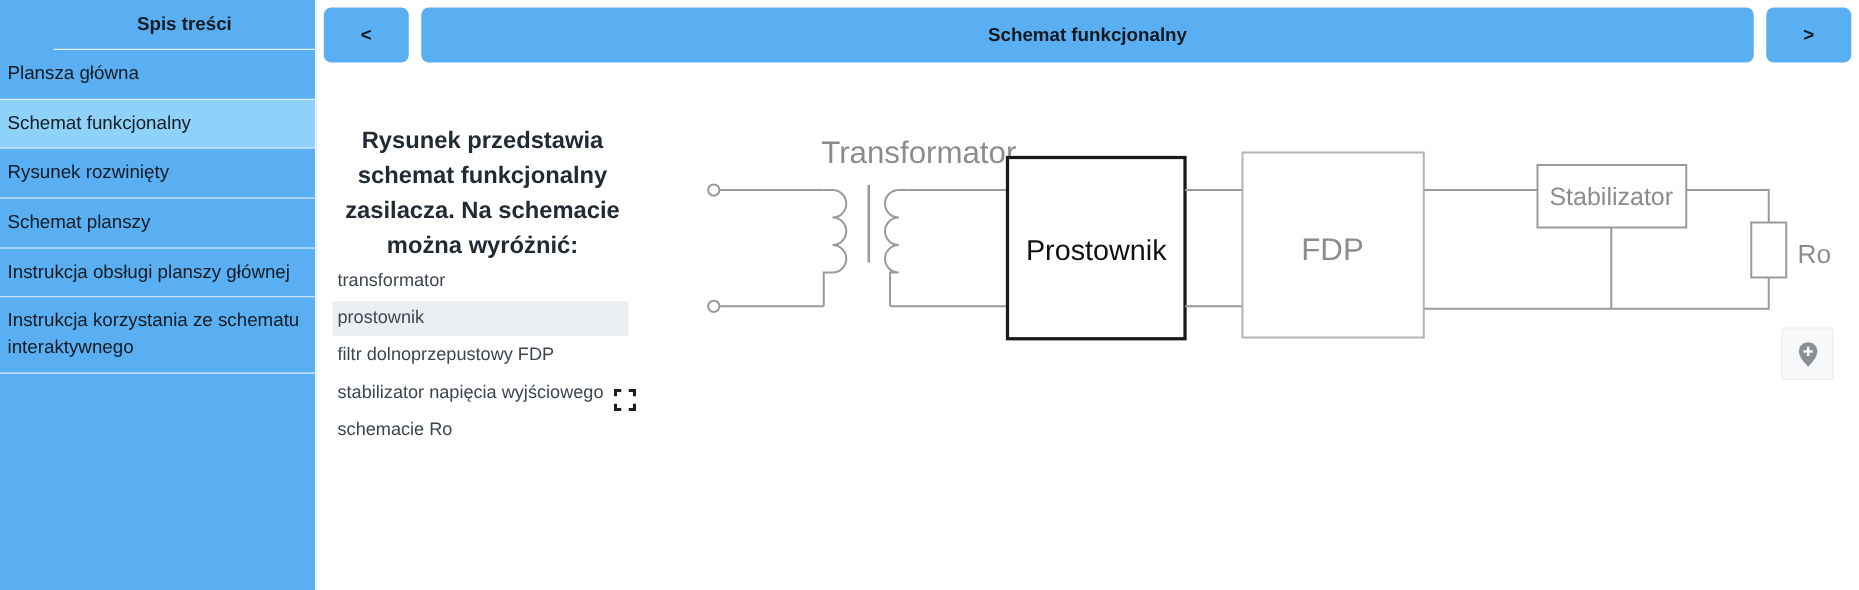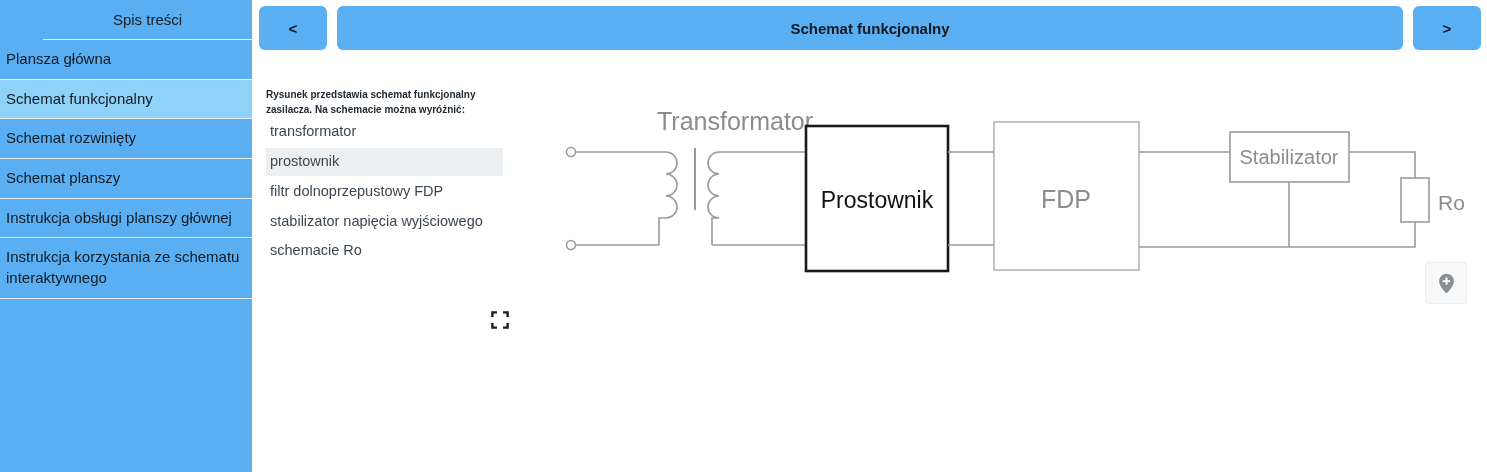--- a/index.html
+++ b/index.html
@@ -20,21 +20,21 @@
   .sidebar {
     position: absolute;
     left: 0; top: 0;
     width: 253px; height: 472px;
     background: #5aaff2;
     border-right: 1px solid #ffffff;
   }
   .sidebar-title {
     height: 40px;
     display: flex; align-items: center; justify-content: center;
-    font-size: 15px; font-weight: normal; color: #151c24;
+    font-size: 15px; font-weight: bold; color: #151c24;
     background: #5aaff2;
     border-bottom: 1px solid #e8eef5;
     margin-left: 43px;
   }
   .sidebar-item {
     padding: 9px 8px 9px 6px;
     font-size: 15px; font-weight: normal;
     color: #121a22;
     line-height: 1.38;
     background: #5aaff2;
@@ -69,23 +69,24 @@
     font-size: 15px; font-weight: bold; color: #101820;
   }
 
   
   .desc {
     position: absolute;
     left: 266px; top: 88px;
     width: 240px;
   }
   .desc-lead {
-    font-size: 10px; font-weight: bold; color: #222b33;
+    font-size: 19px; font-weight: bold; color: #222b33;
     line-height: 1.47;
-    margin: 0 0 1px 0;
+    margin: 11px 0 1px 0;
+    text-align: center;
   }
   .desc-item {
     font-size: 14.5px; color: #3b4650;
     line-height: 1.5;
     padding: 3px 4px 3px 4px;
     margin-bottom: 2px;
     cursor: pointer;
   }
   .desc-item.highlight { background: #eceff1; width: 237px; }
 
@@ -116,21 +117,21 @@
 </style>
 </head>
 <body>
 
 <div id="app">
 
   <div class="sidebar">
     <div class="sidebar-title">Spis treści</div>
     <div class="sidebar-item">Plansza główna</div>
     <div class="sidebar-item active">Schemat funkcjonalny</div>
-    <div class="sidebar-item">Schemat rozwinięty</div>
+    <div class="sidebar-item">Rysunek rozwinięty</div>
     <div class="sidebar-item">Schemat planszy</div>
     <div class="sidebar-item">Instrukcja obsługi planszy głównej</div>
     <div class="sidebar-item">Instrukcja korzystania ze schematu interaktywnego</div>
   </div>
 
   <div class="topbar">
     <button class="nav-btn">&lt;</button>
     <div class="title-bar">Schemat funkcjonalny</div>
     <button class="nav-btn">&gt;</button>
   </div>

